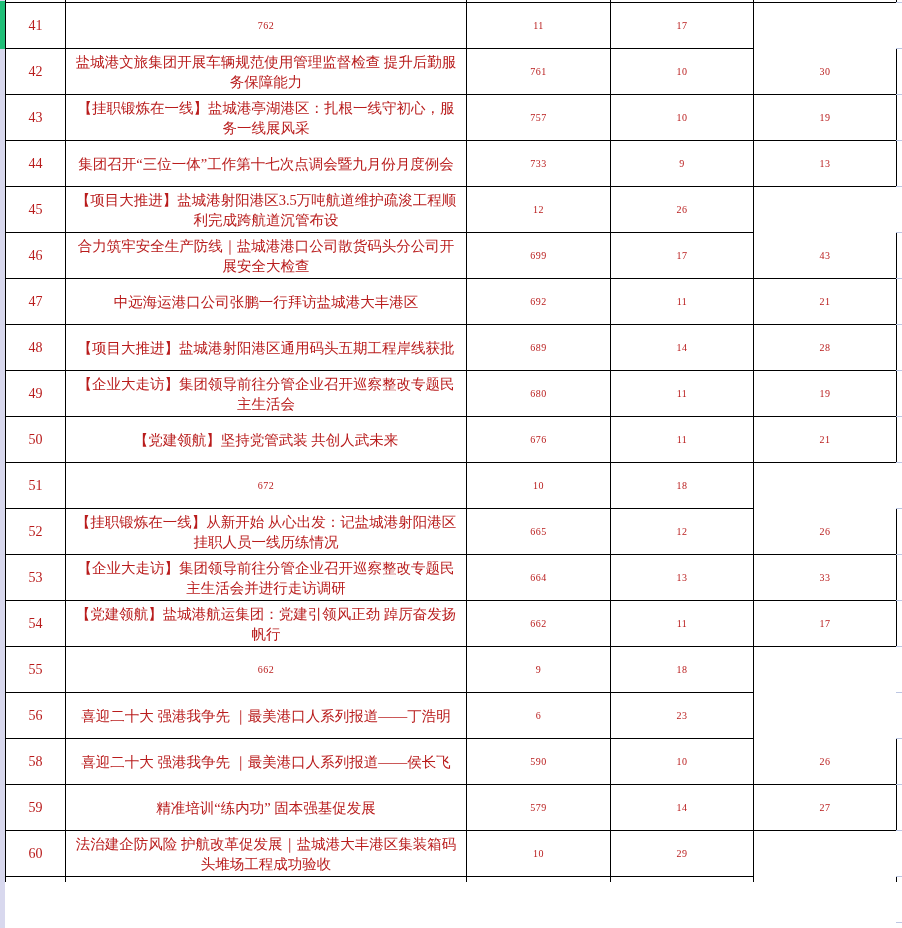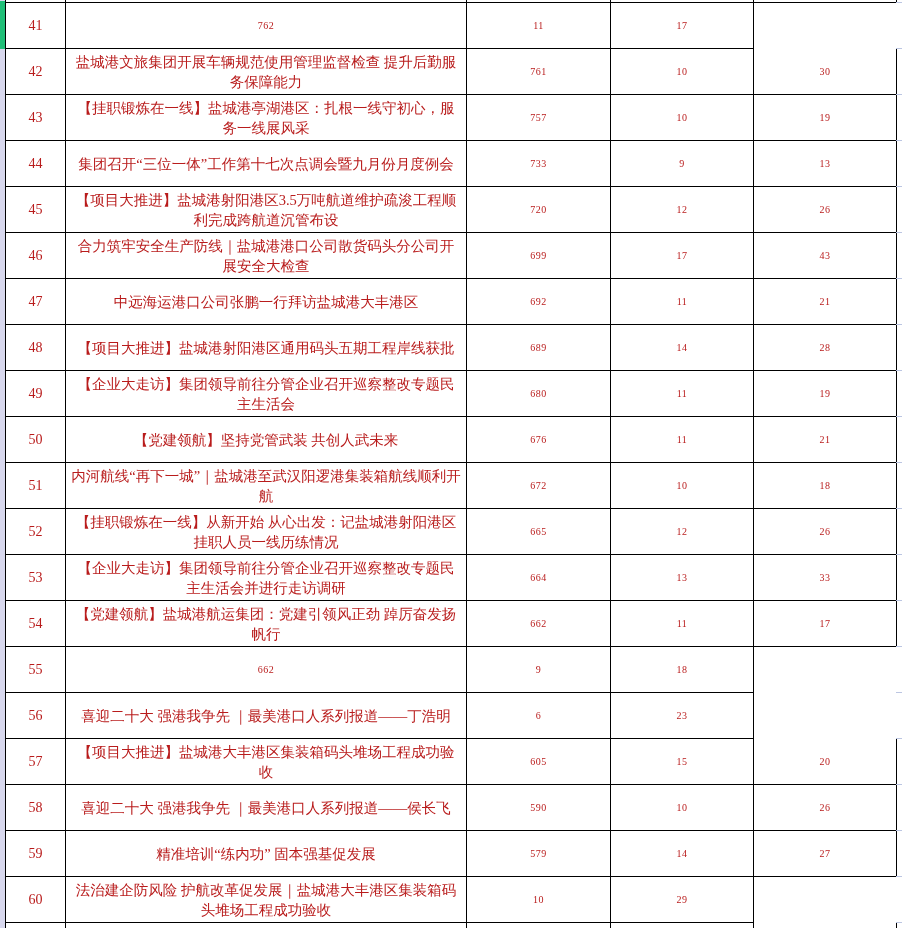--- a/index.html
+++ b/index.html
@@ -91,21 +91,20 @@
       <div class="row ">
         <div class="cell col-no">44</div>
         <div class="cell col-title">集团召开“三位一体”工作第十七次点调会暨九月份月度例会</div>
         <div class="cell col-val">733</div>
         <div class="cell col-val">9</div>
         <div class="cell col-val">13</div>
       </div>
       <div class="row ">
         <div class="cell col-no">45</div>
         <div class="cell col-title">【项目大推进】盐城港射阳港区3.5万吨航道维护疏浚工程顺利完成跨航道沉管布设</div>
-        <div class="cell col-val">720</div>
         <div class="cell col-val">12</div>
         <div class="cell col-val">26</div>
       </div>
       <div class="row ">
         <div class="cell col-no">46</div>
         <div class="cell col-title">合力筑牢安全生产防线｜盐城港港口公司散货码头分公司开展安全大检查</div>
         <div class="cell col-val">699</div>
         <div class="cell col-val">17</div>
         <div class="cell col-val">43</div>
       </div>
@@ -132,21 +131,20 @@
       </div>
       <div class="row ">
         <div class="cell col-no">50</div>
         <div class="cell col-title">【党建领航】坚持党管武装 共创人武未来</div>
         <div class="cell col-val">676</div>
         <div class="cell col-val">11</div>
         <div class="cell col-val">21</div>
       </div>
       <div class="row ">
         <div class="cell col-no">51</div>
-        <div class="cell col-title">内河航线“再下一城”｜盐城港至武汉阳逻港集装箱航线顺利开航</div>
         <div class="cell col-val">672</div>
         <div class="cell col-val">10</div>
         <div class="cell col-val">18</div>
       </div>
       <div class="row ">
         <div class="cell col-no">52</div>
         <div class="cell col-title">【挂职锻炼在一线】从新开始 从心出发：记盐城港射阳港区挂职人员一线历练情况</div>
         <div class="cell col-val">665</div>
         <div class="cell col-val">12</div>
         <div class="cell col-val">26</div>
@@ -169,27 +167,20 @@
         <div class="cell col-no">55</div>
         <div class="cell col-val">662</div>
         <div class="cell col-val">9</div>
         <div class="cell col-val">18</div>
       </div>
       <div class="row ">
         <div class="cell col-no">56</div>
         <div class="cell col-title">喜迎二十大 强港我争先 ｜最美港口人系列报道——丁浩明</div>
         <div class="cell col-val">6</div>
         <div class="cell col-val">23</div>
-      </div>
-      <div class="row ">
-        <div class="cell col-no">57</div>
-        <div class="cell col-title">【项目大推进】盐城港大丰港区集装箱码头堆场工程成功验收</div>
-        <div class="cell col-val">605</div>
-        <div class="cell col-val">15</div>
-        <div class="cell col-val">20</div>
       </div>
       <div class="row ">
         <div class="cell col-no">58</div>
         <div class="cell col-title">喜迎二十大 强港我争先 ｜最美港口人系列报道——侯长飞</div>
         <div class="cell col-val">590</div>
         <div class="cell col-val">10</div>
         <div class="cell col-val">26</div>
       </div>
       <div class="row ">
         <div class="cell col-no">59</div>

